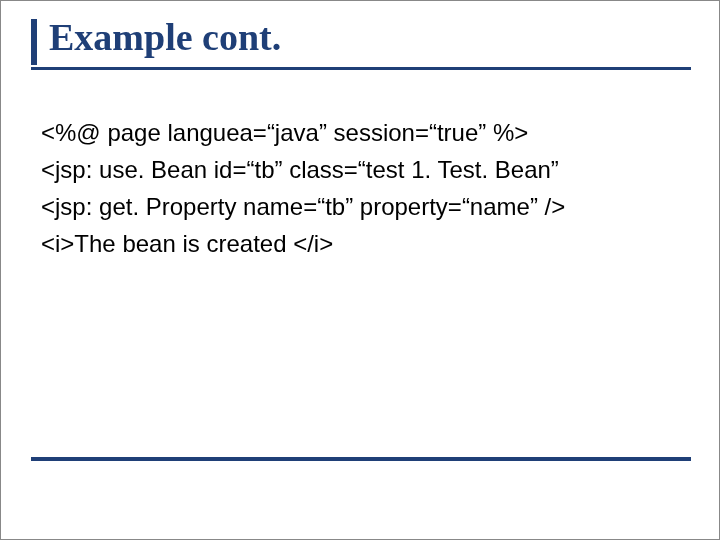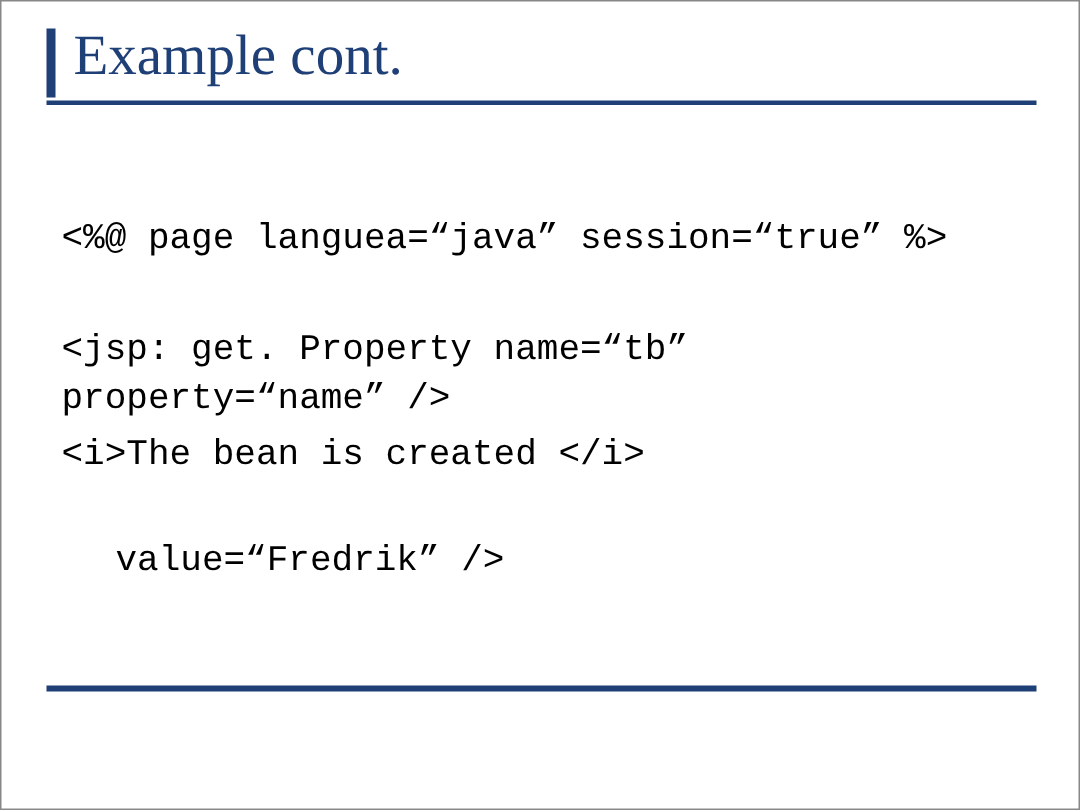--- a/index.html
+++ b/index.html
@@ -30,38 +30,37 @@
     top: 2px;
     width: 6px;
     height: 46px;
     background: #1f3f77;
   }
   .title-text {
     font-size: 38px;
     color: #1f3f77;
     margin: 0 0 0 18px;
     line-height: 1.1;
-    font-weight: 400;
+    font-weight: 700;
   }
   .title-rule {
     border: none;
     border-top: 3px solid #1f3f77;
     margin: 8px 0 0 0;
     width: 660px;
   }
   .body {
     position: absolute;
     left: 40px;
     top: 115px;
     width: 640px;
-    font-family: Liberation Mono, monospace;
+    font-family: Liberation Sans, sans-serif;
     font-size: 24px;
     color: #000;
     line-height: 1.38;
-    margin-top: 27px;
   }
   .body p {
     margin: 0 0 4px 0;
   }
   .hanging {
     padding-left: 36px;
     text-indent: -36px;
   }
   .bottom-rule {
     position: absolute;
@@ -79,25 +78,24 @@
 
   <div class="title-wrap">
     <div class="title-bar"></div>
     <h1 class="title-text">Example cont.</h1>
     <hr class="title-rule">
   </div>
 
   <div class="body">
     <p>&lt;%@ page languea=“java” session=“true” %&gt;</p>
     <p class="hanging">
-      <br>
+      <span>&lt;jsp: use. Bean id=“tb” class=“test 1. Test. Bean”</span><br>
     </p>
     <p>&lt;jsp: get. Property name=“tb” property=“name” /&gt;</p>
     <p>&lt;i&gt;The bean is created &lt;/i&gt;</p>
     <p class="hanging">
       <br>
-      <span>value=“Fredrik” /&gt;</span>
     </p>
   </div>
 
   <hr class="bottom-rule">
 
 </div>
 
 </body></html>

